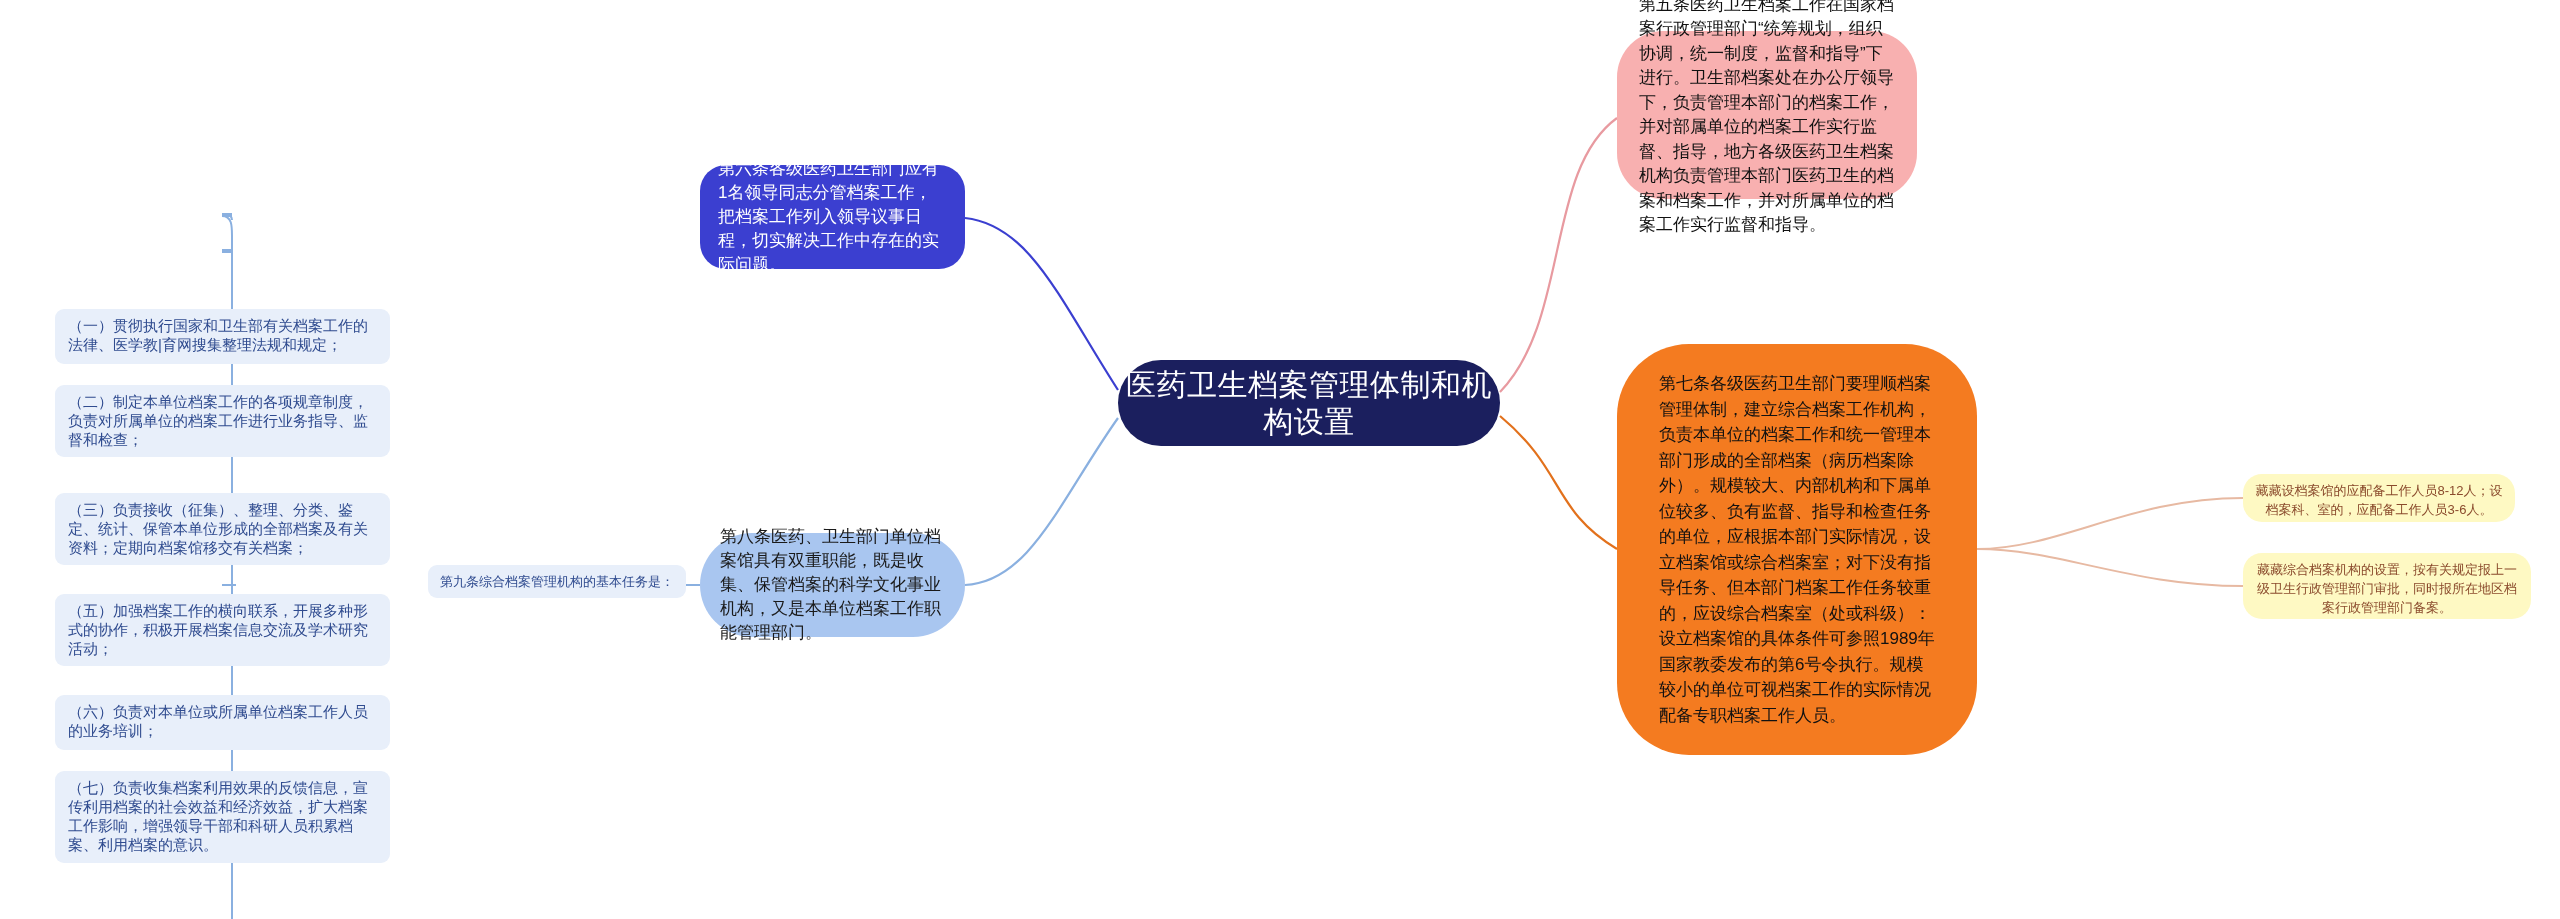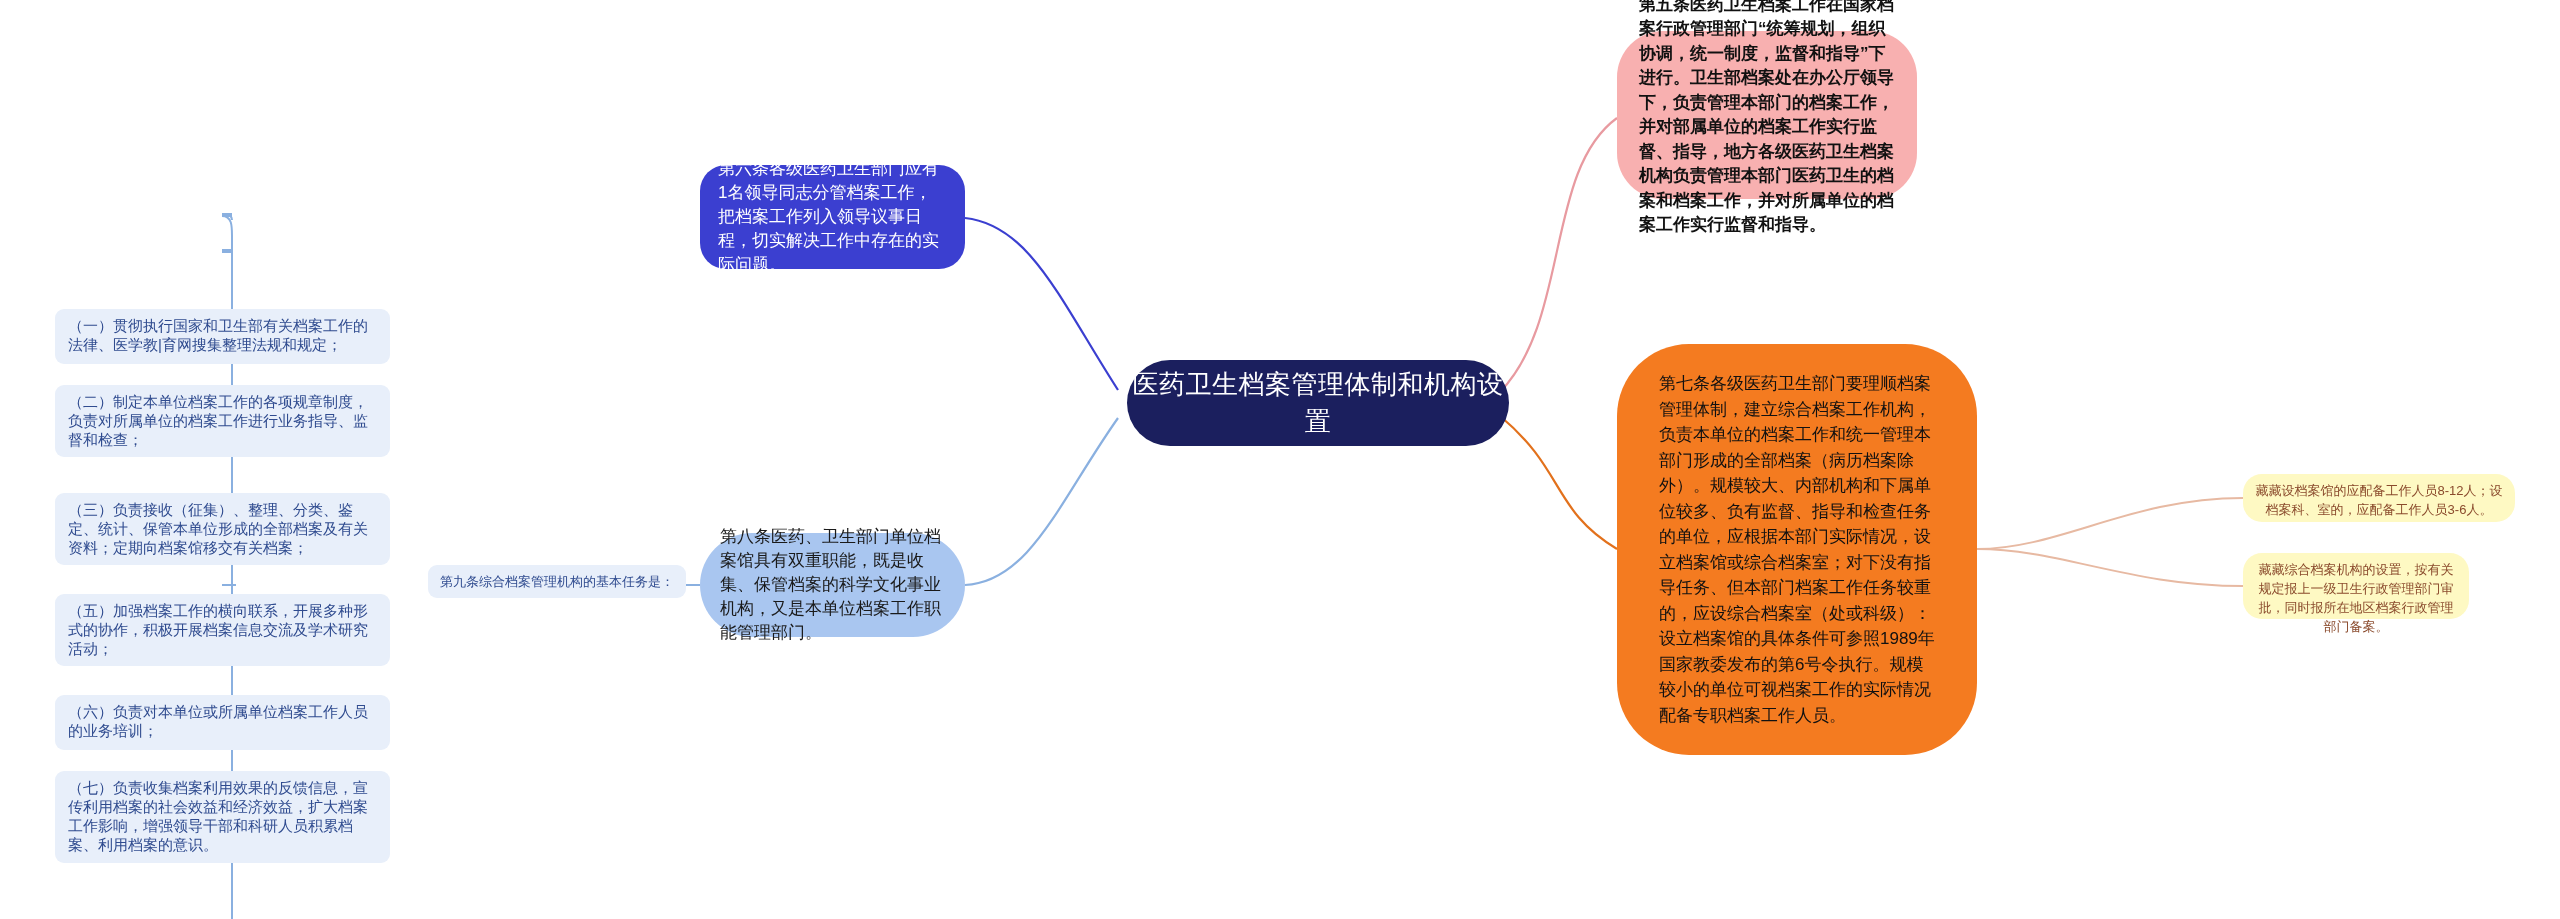--- a/index.html
+++ b/index.html
@@ -13,24 +13,23 @@
   #canvas{position:absolute;inset:0;width:2560px;height:919px;}
   #links{position:absolute;left:0;top:0;width:2560px;height:919px;pointer-events:none;}
 
   .node{position:absolute;box-sizing:border-box;display:flex;align-items:center;}
   .node .txt{display:block;width:100%;}
 
   
   .root{
     left:1118px;top:360px;width:382px;height:86px;
     background:#1b1f5e;border-radius:43px;
-    color:#ffffff;font-size:26px;line-height:37px;
+    color:#ffffff;font-size:30px;line-height:37px;
     justify-content:flex-start;text-align:center;
     letter-spacing:.5px;
-    margin-left:9px;
   }
 
   
   .n-blue{
     left:700px;top:165px;width:265px;height:104px;
     background:#3b3fd0;border-radius:26px;
     color:#ffffff;font-size:17px;line-height:24px;
     padding:10px 18px;text-align:left;
   }
 
@@ -42,41 +41,40 @@
     padding:10px 20px;
     justify-content:flex-end;
   }
 
   
   .n-pink{
     left:1617px;top:31px;width:300px;height:168px;
     background:#f8b0b0;border-radius:46px;
     color:#111111;font-size:17px;line-height:24.5px;
     padding:24px 22px;
-    font-weight:bold;
   }
 
   
   .n-orange{
     left:1617px;top:344px;width:360px;height:411px;
     background:#f47b20;border-radius:72px;
     color:#111111;font-size:17px;line-height:25.5px;
     padding:14px 42px;
   }
 
   
   .n-peach{
     position:absolute;box-sizing:border-box;
     background:#fef9c3;border-radius:19px;
     color:#8a4a2c;font-size:13px;line-height:19px;
     padding:7px 12px;
     text-align:center;
   }
   .peach1{left:2243px;top:474px;width:272px;height:48px;}
-  .peach2{left:2243px;top:553px;width:226px;height:66px;}
+  .peach2{left:2243px;top:553px;width:288px;height:66px;}
 
   
   .leaf{
     position:absolute;box-sizing:border-box;
     background:#e8effa;border-radius:9px;
     color:#2f4b8f;font-size:15px;line-height:19px;
     padding:7px 13px;
   }
   .leaf-label{
     position:absolute;box-sizing:border-box;

